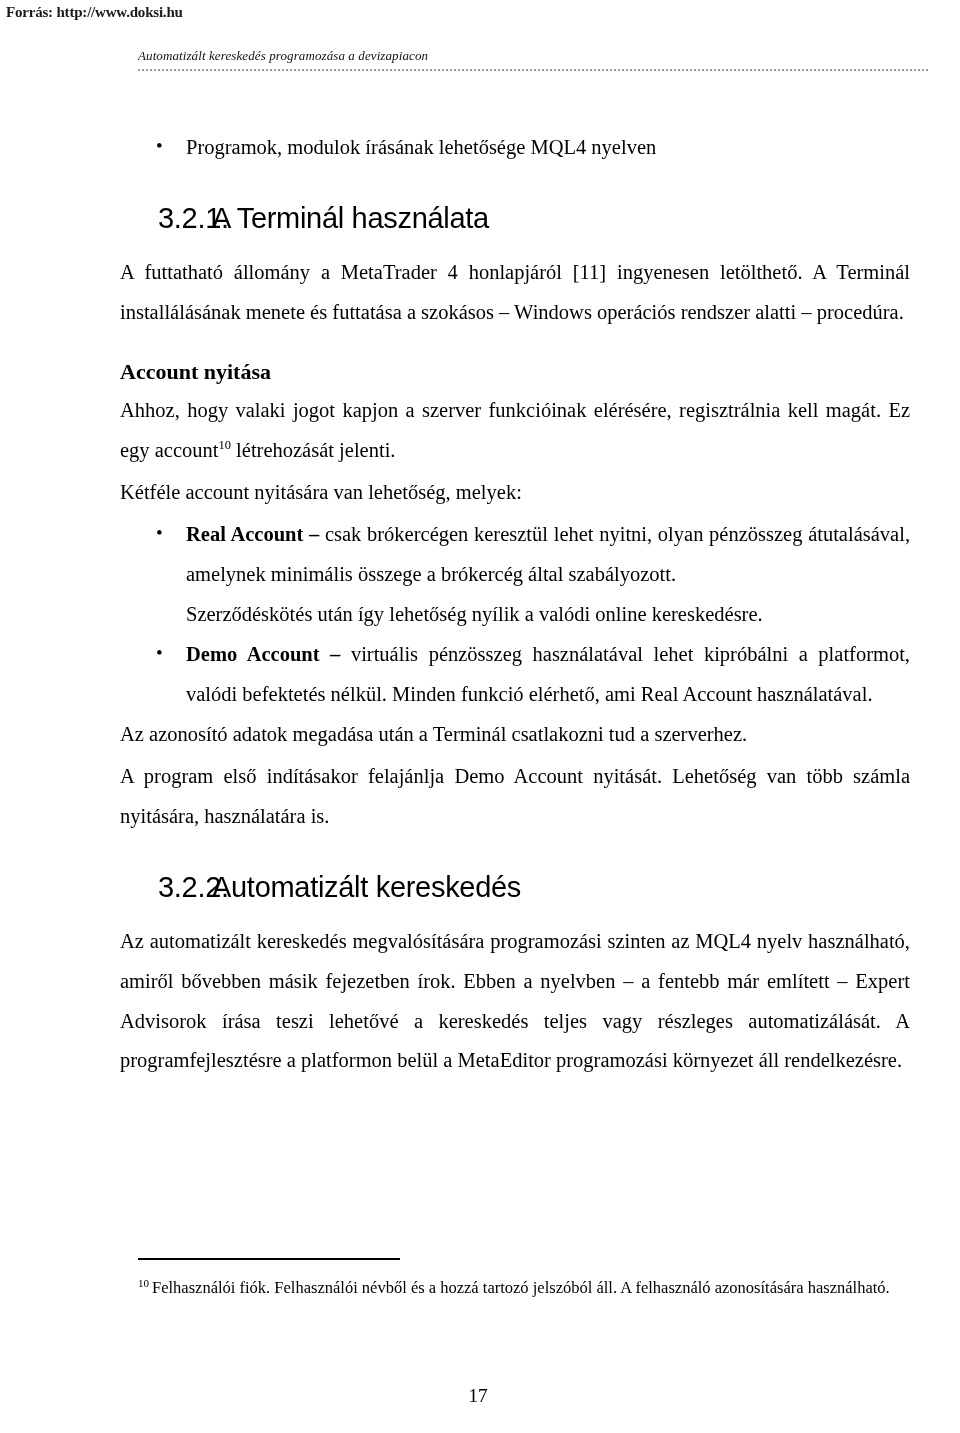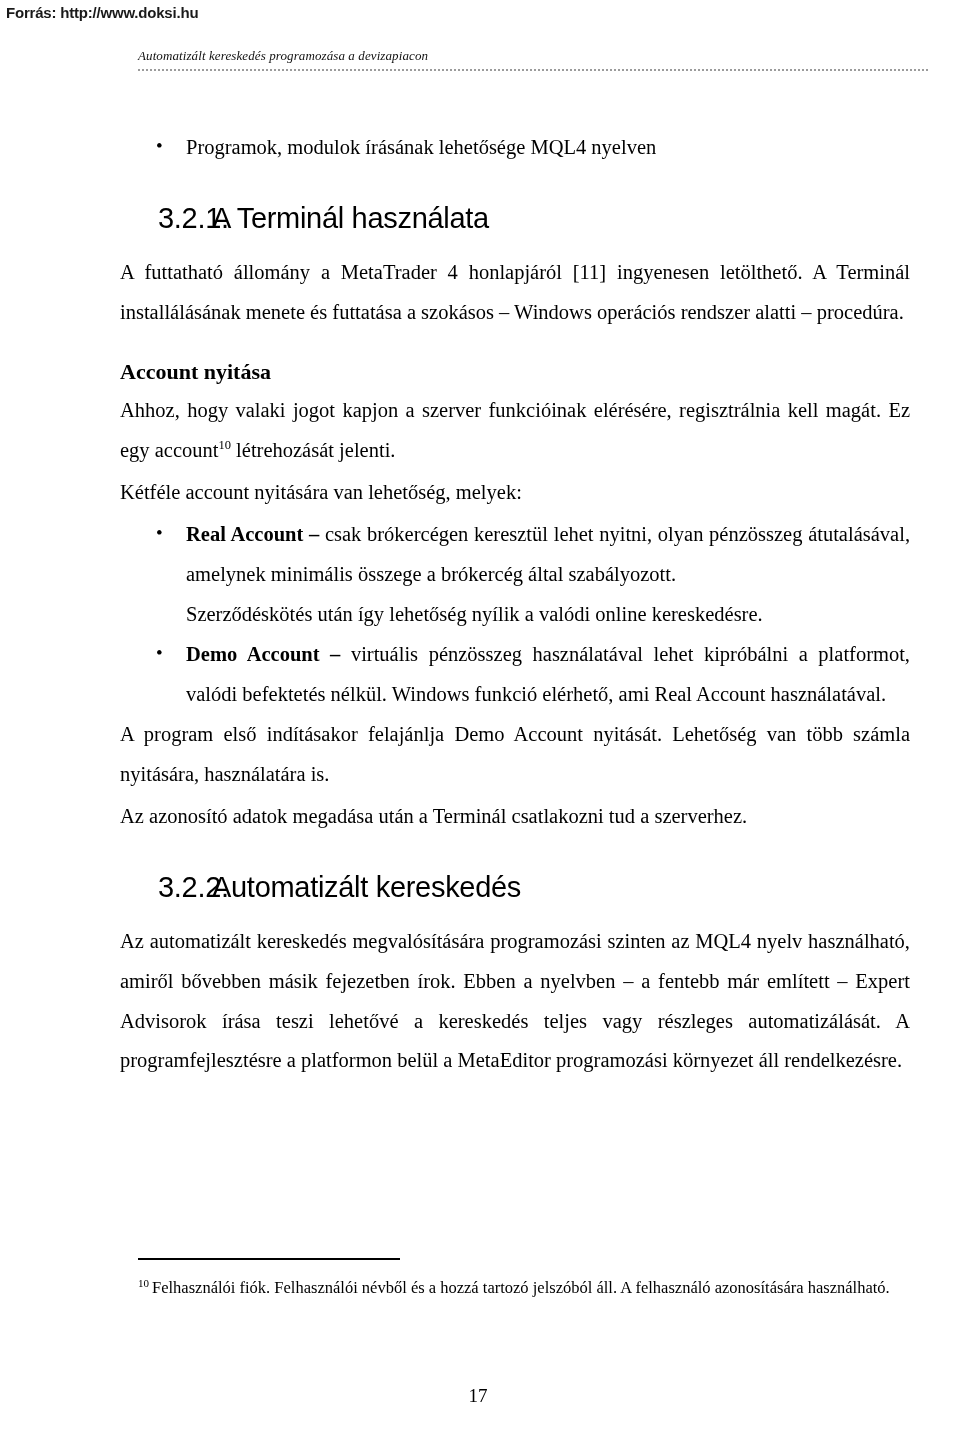--- a/index.html
+++ b/index.html
@@ -14,21 +14,21 @@
     font-family: "Liberation Serif", serif;
     color: #000000;
     overflow: hidden;
   }
 
   
   .source-line {
     position: absolute;
     top: 4px;
     left: 6px;
-    font-family: Liberation Sans, sans-serif;
+    font-family: Liberation Serif, serif;
     font-size: 15px;
     font-weight: 600;
     letter-spacing: -0.2px;
     color: #1a1a1a;
     white-space: nowrap;
   }
 
   
   .page-header {
     position: absolute;
@@ -222,27 +222,27 @@
 
   <ul class="bullets-sub">
     <li>
       <b>Real Account</b><b> – </b><span>csak brókercégen keresztül lehet nyitni, olyan pénzösszeg átutalásával, amelynek minimális összege a brókercég által szabályozott.</span>
     </li>
   </ul>
   <div class="subpara">Szerződéskötés után így lehetőség nyílik a valódi online kereskedésre.</div>
 
   <ul class="bullets-sub">
     <li>
-      <b>Demo Account</b><b> – </b><span>virtuális pénzösszeg használatával lehet kipróbálni a platformot, valódi befektetés nélkül. Windows funkció elérhető, ami Real Account használatával.</span>
+      <b>Demo Account</b><b> – </b><span>virtuális pénzösszeg használatával lehet kipróbálni a platformot, valódi befektetés nélkül. Minden funkció elérhető, ami Real Account használatával.</span>
     </li>
   </ul>
 
+  <p class="body">Az azonosító adatok megadása után a Terminál csatlakozni tud a szerverhez.</p>
+
   <p class="body">A program első indításakor felajánlja Demo Account nyitását. Lehetőség van több számla nyitására, használatára is.</p>
-
-  <p class="body">Az azonosító adatok megadása után a Terminál csatlakozni tud a szerverhez.</p>
 
   <div class="heading2">
     <span class="num">3.2.2.</span>
     <span class="txt">Automatizált kereskedés</span>
   </div>
 
   <p class="body">Az automatizált kereskedés megvalósítására programozási szinten az MQL4 nyelv használható, amiről bővebben másik fejezetben írok. Ebben a nyelvben – a fentebb már említett – Expert Advisorok írása teszi lehetővé a kereskedés teljes vagy részleges automatizálását. A programfejlesztésre a platformon belül a MetaEditor programozási környezet áll rendelkezésre.</p>
 
 </div>
 

